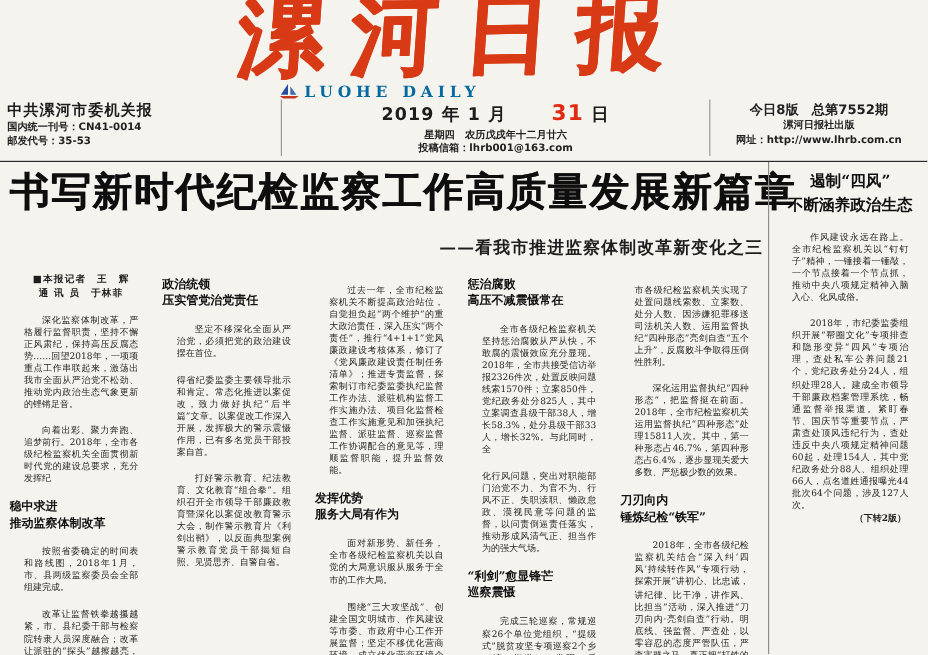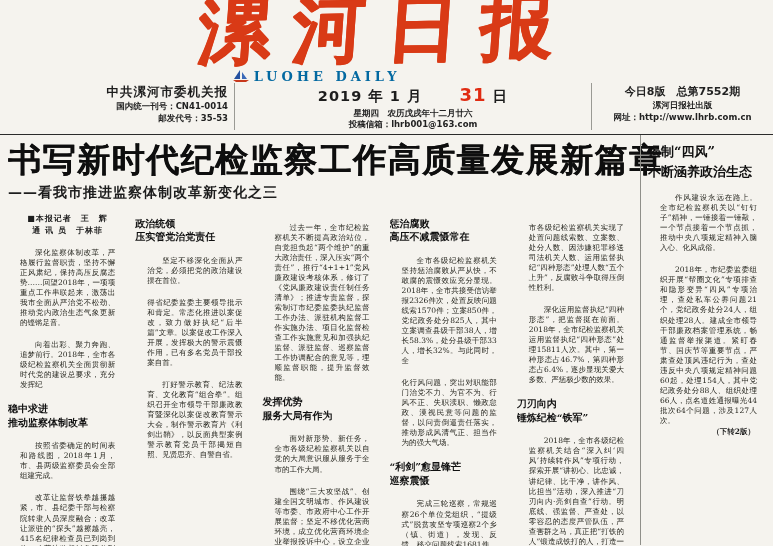--- a/index.html
+++ b/index.html
@@ -30,21 +30,21 @@
   .logo-en{
     font-size:13px;font-weight:bold;letter-spacing:4px;
     color:#0369a1;font-family:"DejaVu Serif",serif;
   }
   .info-row{
     position:absolute;left:0;right:0;bottom:4px;
     display:flex;align-items:stretch;
     font-family:"DejaVu Sans","Liberation Sans",sans-serif;
   }
   .info-cell{padding:1px 6px 0 6px;line-height:1.25;}
-  .cell-l{width:222px;text-align:right;border-right:1px solid #9a9a94;}
+  .cell-l{width:222px;text-align:left;border-right:1px solid #9a9a94;}
   .cell-c{width:344px;text-align:center;border-right:1px solid #9a9a94;}
   .cell-r{flex:1;text-align:center;}
   .org-name{font-size:12.5px;font-weight:bold;letter-spacing:1px;}
   .info-sm{font-size:8.5px;font-weight:bold;color:#222;margin-top:1px;}
   .date-line{font-size:14.5px;font-weight:bold;letter-spacing:1px;}
   .date-day{color:#e02b12;font-size:18px;margin-left:31px;}
   
   .content{display:flex;height:410px;}
   .main-left{width:628px;padding:0 4px 0 8px;}
   .side-right{
@@ -52,42 +52,42 @@
     border-left:1px solid #8f8f89;
   }
   
   .headline{
     margin-top:8px;text-align:center;
     font-size:33px;font-weight:bold;color:#0e0e0e;
     letter-spacing:1.5px;line-height:1.05;white-space:nowrap;
     text-shadow:0.6px 0 0 #0e0e0e;
   }
   .subhead{
-    text-align:left;font-size:14px;font-weight:bold;
-    margin:6px 0 9px 0;letter-spacing:1px;
+    text-align:right;font-size:14px;font-weight:bold;
+    margin:20px 0 9px 0;letter-spacing:1px;
   }
   
   .cols{display:flex;gap:8px;height:338px;overflow:hidden;}
   .col{flex:1;overflow:hidden;}
   .byline{
     text-align:center;font-size:8px;font-weight:bold;
     line-height:1.5;margin:1px 0 3px 0;letter-spacing:1px;
   }
   .sec-h{
     text-align:left;font-weight:bold;font-size:10px;
     line-height:1.35;margin:6px 0 5px 0;color:#111;
   }
   .bp{
     margin:12px;text-indent:2em;text-align:justify;
     font-size:7.5px;line-height:1.34;color:#26261f;
   }
   .bp.noind{text-indent:0;}
   
   .side-title{
-    text-align:left;font-weight:bold;font-size:13px;
+    text-align:center;font-weight:bold;font-size:13px;
     line-height:1.5;margin:3px 0 7px 0;color:#101010;
   }
   .side-p{margin-bottom:1px;}
   .jump{
     text-align:right;font-size:7.5px;font-weight:bold;
     padding-right:14px;margin-top:1px;
   }
 </style>
 </head>
 <body>
@@ -170,21 +170,21 @@
           <p class="bp">全市各级纪检监察机关坚持惩治腐败从严从快，不敢腐的震慑效应充分显现。2018年，全市共接受信访举报2326件次，处置反映问题线索1570件；立案850件，党纪政务处分825人，其中立案调查县级干部38人，增长58.3%，处分县级干部33人，增长32%。与此同时，全</p>
           <p class="bp noind">化行风问题，突出对职能部门治党不力、为官不为、行风不正、失职渎职、懒政怠政、漠视民意等问题的监督，以问责倒逼责任落实，推动形成风清气正、担当作为的强大气场。</p>
           <div class="sec-h">
             <div>“利剑”愈显锋芒</div>
             <div>巡察震慑</div>
           </div>
           <p class="bp">完成三轮巡察，常规巡察26个单位党组织，“提级式”脱贫攻坚专项巡察2个乡（镇、街道），发现、反馈、移交问题线索1681件，经审查调查给予党纪政务处分16人、组织处理154人，其中县处级干部12人……2018年，全市巡察机构坚定不移深化政治巡视巡察，“尖兵”愈加神勇、“利剑”愈显锋芒。</p>
           <p class="bp">为了高质量推进巡察工作，我市修订《市委巡察工作实施办法》，完善《市委巡察工作规划》，推行“市县联动+县区交叉”巡察模式，将巡察触角向基层延伸，扎实做好巡视巡察“后半篇文章”，在全省率先成立市环保攻坚专项巡察整改督查组，推动巡察发现问题及时整改，被中央巡视办确定为市县党委巡察机构一体化建设试点。</p>
         </div>
         <div class="col">
-          <p class="bp noind">市各级纪检监察机关实现了处置问题线索数、立案数、处分人数、因涉嫌犯罪移送司法机关人数、运用监督执纪“四种形态”处理人数“五个上升”，反腐败斗争取得压倒性胜利。</p>
+          <p class="bp noind">市各级纪检监察机关实现了处置问题线索数、立案数、处分人数、因涉嫌犯罪移送司法机关人数、运用监督执纪“四种形态”亮剑自查“五个上升”，反腐败斗争取得压倒性胜利。</p>
           <p class="bp">深化运用监督执纪“四种形态”，把监督挺在前面。2018年，全市纪检监察机关运用监督执纪“四种形态”处理15811人次。其中，第一种形态占46.7%，第四种形态占6.4%，逐步显现关爱大多数、严惩极少数的效果。</p>
           <div class="sec-h">
             <div>刀刃向内</div>
             <div>锤炼纪检“铁军”</div>
           </div>
           <p class="bp">2018年，全市各级纪检监察机关结合“深入纠‘四风’持续转作风”专项行动，探索开展“讲初心、比忠诚，讲纪律、比干净，讲作风、比担当”活动，深入推进“刀刃向内·亮剑自查”行动。明底线、强监督、严查处，以零容忍的态度严管队伍，严查害群之马，真正把“打铁的人”锻造成铁打的人，打造一支适应新时代新形势的高素质专业化纪检监察铁军。</p>
           <p class="bp">铸就忠诚之魂、淬炼担当之责、锻造履责之能、恪守干净之本。在开启经济社会高质量发展的新征程上，全市各级纪检监察机关以永不懈怠的精神状态和一往无前的奋斗姿态，以赶考路上的坚韧和执着，朝着海晏河清、风清气正的党风廉政建设和反腐败斗争目标砥砺前行。</p>
         </div>
       </div>
   </div>

